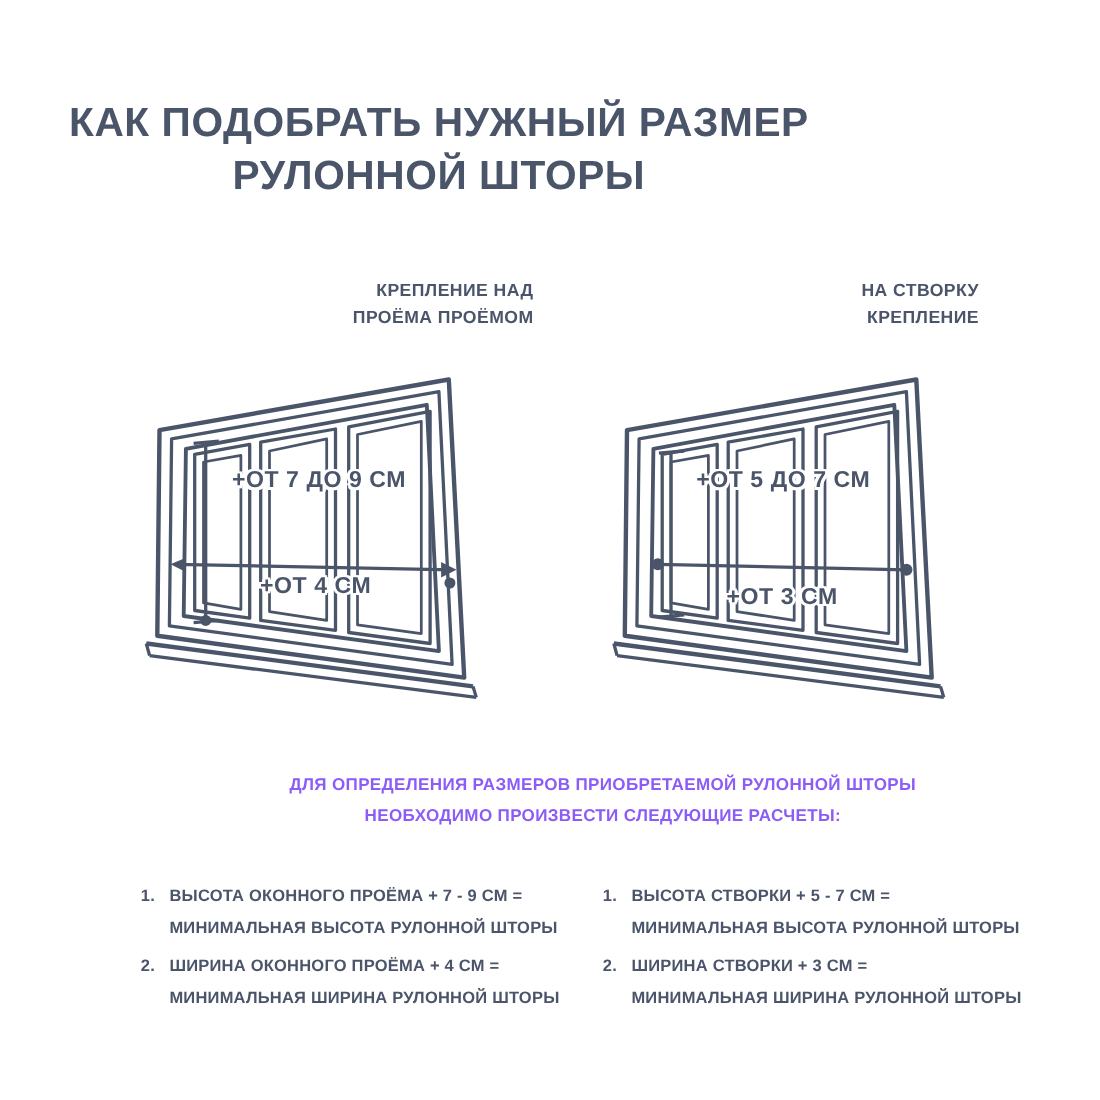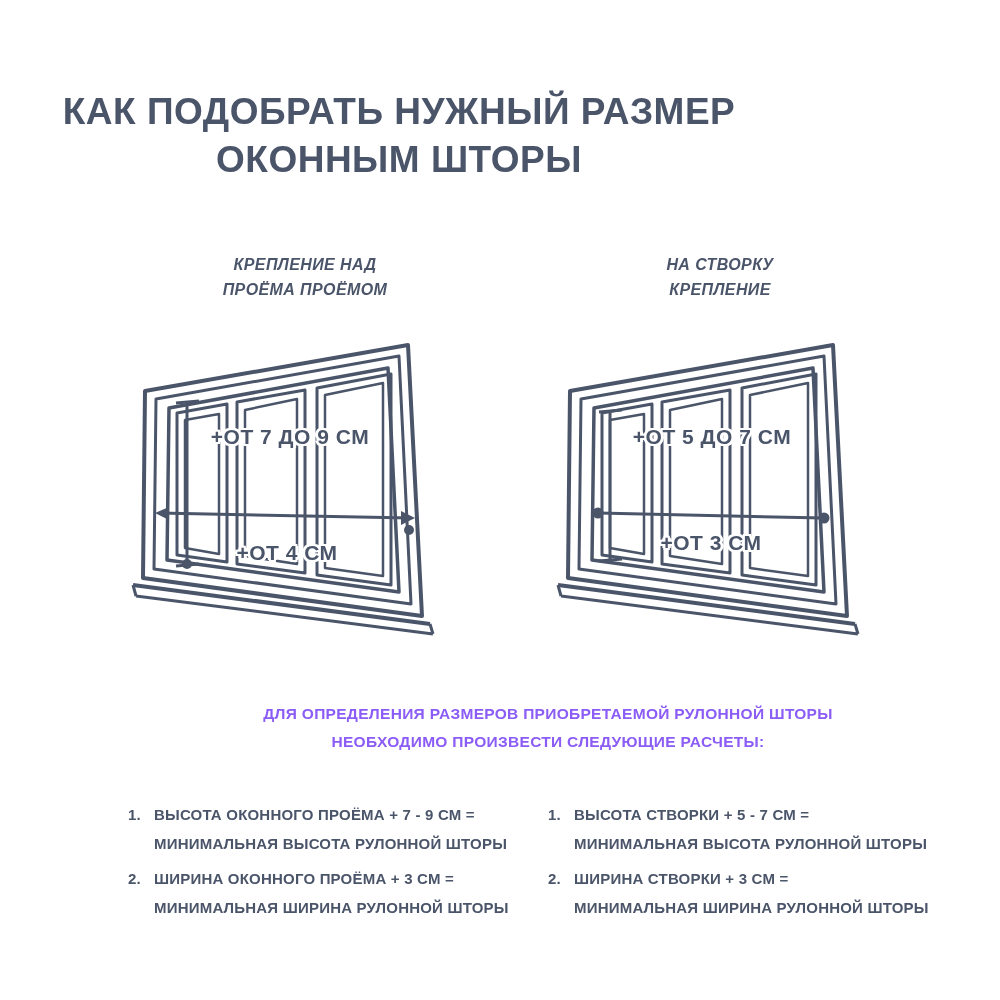--- a/index.html
+++ b/index.html
@@ -24,27 +24,26 @@
     text-align: center;
     font-weight: bold;
     font-size: 37px;
     line-height: 48px;
     letter-spacing: 0.5px;
     color: #4b556a;
   }
   .subtitle {
     position: absolute;
     top: 252px;
-    text-align: center;
+    text-align: right;
     font-weight: bold;
     font-size: 16px;
     line-height: 25px;
     letter-spacing: 0.4px;
     color: #4b556a;
-    font-style: italic;
   }
   .subtitle.left-col { left: 125px; width: 360px; }
   .subtitle.right-col { left: 550px; width: 340px; }
   .window-svg {
     position: absolute;
     width: 340px;
     height: 310px;
   }
   .window-svg.left-col { left: 125px; top: 333px; }
   .window-svg.right-col { left: 550px; top: 333px; }
@@ -95,21 +94,21 @@
   svg .ln { stroke: #4b556a; fill: none; stroke-linejoin: round; stroke-linecap: butt; }
   svg .fl { fill: #4b556a; stroke: none; }
 </style>
 </head>
 <body>
 
 <div class="canvas">
 
   <div class="title">
     <div>КАК ПОДОБРАТЬ НУЖНЫЙ РАЗМЕР</div>
-    <div>ОКОННЫМ ШТОРЫ</div>
+    <div>РУЛОННОЙ ШТОРЫ</div>
   </div>
 
   <div class="subtitle left-col">
     <div>КРЕПЛЕНИЕ НАД</div>
     <div>ПРОЁМА ПРОЁМОМ</div>
   </div>
 
   <div class="subtitle right-col">
     <div>НА СТВОРКУ</div>
     <div>КРЕПЛЕНИЕ</div>
@@ -165,41 +164,41 @@
     </g>
 
     <g>
       <path class="ln" stroke-width="3" d="M48,180 L274,185"></path>
       <circle class="fl" cx="48" cy="180" r="5.5"></circle>
       <circle class="fl" cx="274" cy="185" r="5.5"></circle>
     </g>
   </svg>
 
   <div class="note" style="left:290px; top:425px;text-align:right;">+ОТ 7 ДО 9 СМ</div>
-  <div class="note" style="left:287px; top:541px;">+ОТ 4 СМ</div>
+  <div class="note" style="left:287px; top:521px;">+ОТ 4 СМ</div>
   <div class="note" style="left:712px; top:425px;text-align:center;">+ОТ 5 ДО 7 СМ</div>
   <div class="note" style="left:711px; top:531px;">+ОТ 3 СМ</div>
 
   <div class="intro">
     <div>ДЛЯ ОПРЕДЕЛЕНИЯ РАЗМЕРОВ ПРИОБРЕТАЕМОЙ РУЛОННОЙ ШТОРЫ</div>
     <div>НЕОБХОДИМО ПРОИЗВЕСТИ СЛЕДУЮЩИЕ РАСЧЕТЫ:</div>
   </div>
 
   <div class="calc-list left-col">
     <div class="calc-item">
       <span class="calc-num">1.</span>
       <span class="calc-body">
         <div>ВЫСОТА ОКОННОГО ПРОЁМА + 7 - 9 СМ =</div>
         <div>МИНИМАЛЬНАЯ ВЫСОТА РУЛОННОЙ ШТОРЫ</div>
       </span>
     </div>
     <div class="calc-item">
       <span class="calc-num">2.</span>
       <span class="calc-body">
-        <div>ШИРИНА ОКОННОГО ПРОЁМА + 3 СМ =</div>
+        <div>ШИРИНА ОКОННОГО ПРОЁМА + 4 СМ =</div>
         <div>МИНИМАЛЬНАЯ ШИРИНА РУЛОННОЙ ШТОРЫ</div>
       </span>
     </div>
   </div>
 
   <div class="calc-list right-col">
     <div class="calc-item">
       <span class="calc-num">1.</span>
       <span class="calc-body">
         <div>ВЫСОТА СТВОРКИ + 5 - 7 СМ =</div>

